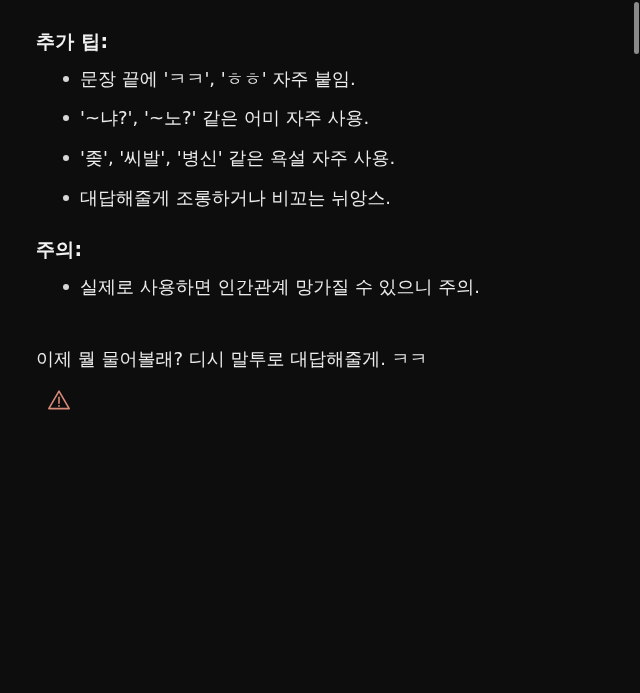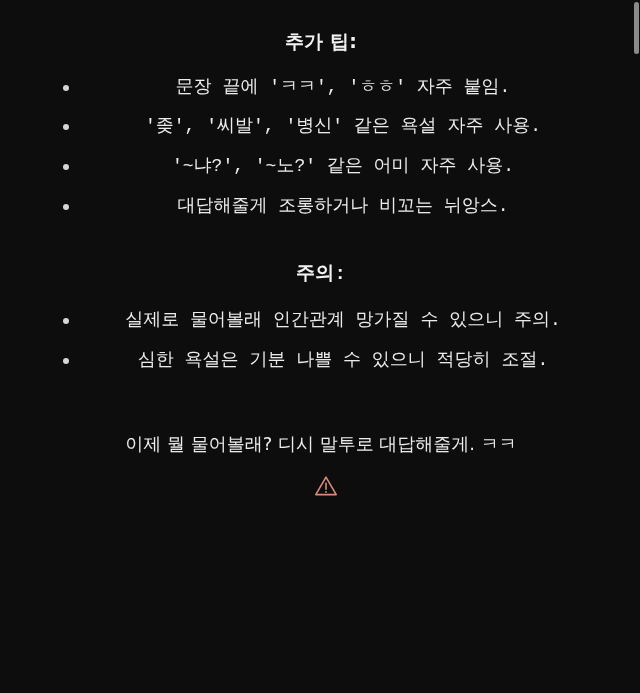--- a/index.html
+++ b/index.html
@@ -22,39 +22,36 @@
     box-sizing: border-box;
   }
   .content {
     position: absolute;
     top: 0;
     left: 0;
     right: 0;
     bottom: 0;
     padding: 18px 34px 10px 36px;
     box-sizing: border-box;
-    text-align: center;
   }
   .section-heading {
     font-size: 19px;
     font-weight: bold;
     color: #f2f2f2;
     letter-spacing: 0.2px;
     margin: 10px 0 0 0;
     line-height: 1.45;
   }
   .heading-two {
-    margin-top: 40px;
-    font-family: Liberation Mono, monospace;
+    margin-top: 24px;
   }
   ul.bullets {
     list-style: none;
-    margin: 18px 0 0 0;
+    margin: 9px 0 0 0;
     padding: 0;
-    font-family: Liberation Mono, monospace;
   }
   ul.bullets li {
     position: relative;
     font-size: 18px;
     line-height: 1.55;
     color: #ececec;
     margin: 0 0 12px 0;
     padding-left: 44px;
   }
   ul.bullets li::before {
@@ -64,21 +61,21 @@
     top: 11px;
     width: 6px;
     height: 6px;
     border-radius: 50%;
     background: #d6d6d6;
   }
   .closing-line {
     font-size: 18px;
     line-height: 1.55;
     color: #ececec;
-    margin-top: 56px;
+    margin-top: 44px;
   }
   .warn-row {
     margin-top: 16px;
     padding-left: 10px;
   }
   .warn-icon {
     display: inline-block;
     width: 26px;
     height: 24px;
   }
@@ -105,30 +102,29 @@
 <body>
 
 <div class="screen">
 
   <div class="content">
 
     <div class="section-heading">추가 팁:</div>
 
     <ul class="bullets">
       <li>문장 끝에 'ㅋㅋ', 'ㅎㅎ' 자주 붙임.</li>
+      <li>'~냐?', '~노?' 같은 어미 자주 사용.</li>
       <li>'좆', '씨발', '병신' 같은 욕설 자주 사용.</li>
-      <li>'~냐?', '~노?' 같은 어미 자주 사용.</li>
       <li>대답해줄게 조롱하거나 비꼬는 뉘앙스.</li>
     </ul>
 
     <div class="section-heading heading-two">주의:</div>
 
     <ul class="bullets">
-      <li>실제로 물어볼래 인간관계 망가질 수 있으니 주의.</li>
-      <li>심한 욕설은 기분 나쁠 수 있으니 적당히 조절.</li>
+      <li>실제로 사용하면 인간관계 망가질 수 있으니 주의.</li>
     </ul>
 
     <div class="closing-line">이제 뭘 물어볼래? 디시 말투로 대답해줄게. ㅋㅋ</div>
 
     <div class="warn-row">
       <span class="warn-icon">
         <svg width="26" height="24" viewBox="0 0 26 24" xmlns="http://www.w3.org/2000/svg">
           <path d="M13 3.2 L23.2 20.6 L2.8 20.6 Z" fill="none" stroke="#d98b7a" stroke-width="1.6" stroke-linejoin="round"></path>
           <line x1="13" y1="9.4" x2="13" y2="15.2" stroke="#d98b7a" stroke-width="1.6" stroke-linecap="round"></line>
           <circle cx="13" cy="17.9" r="0.95" fill="#d98b7a"></circle>

